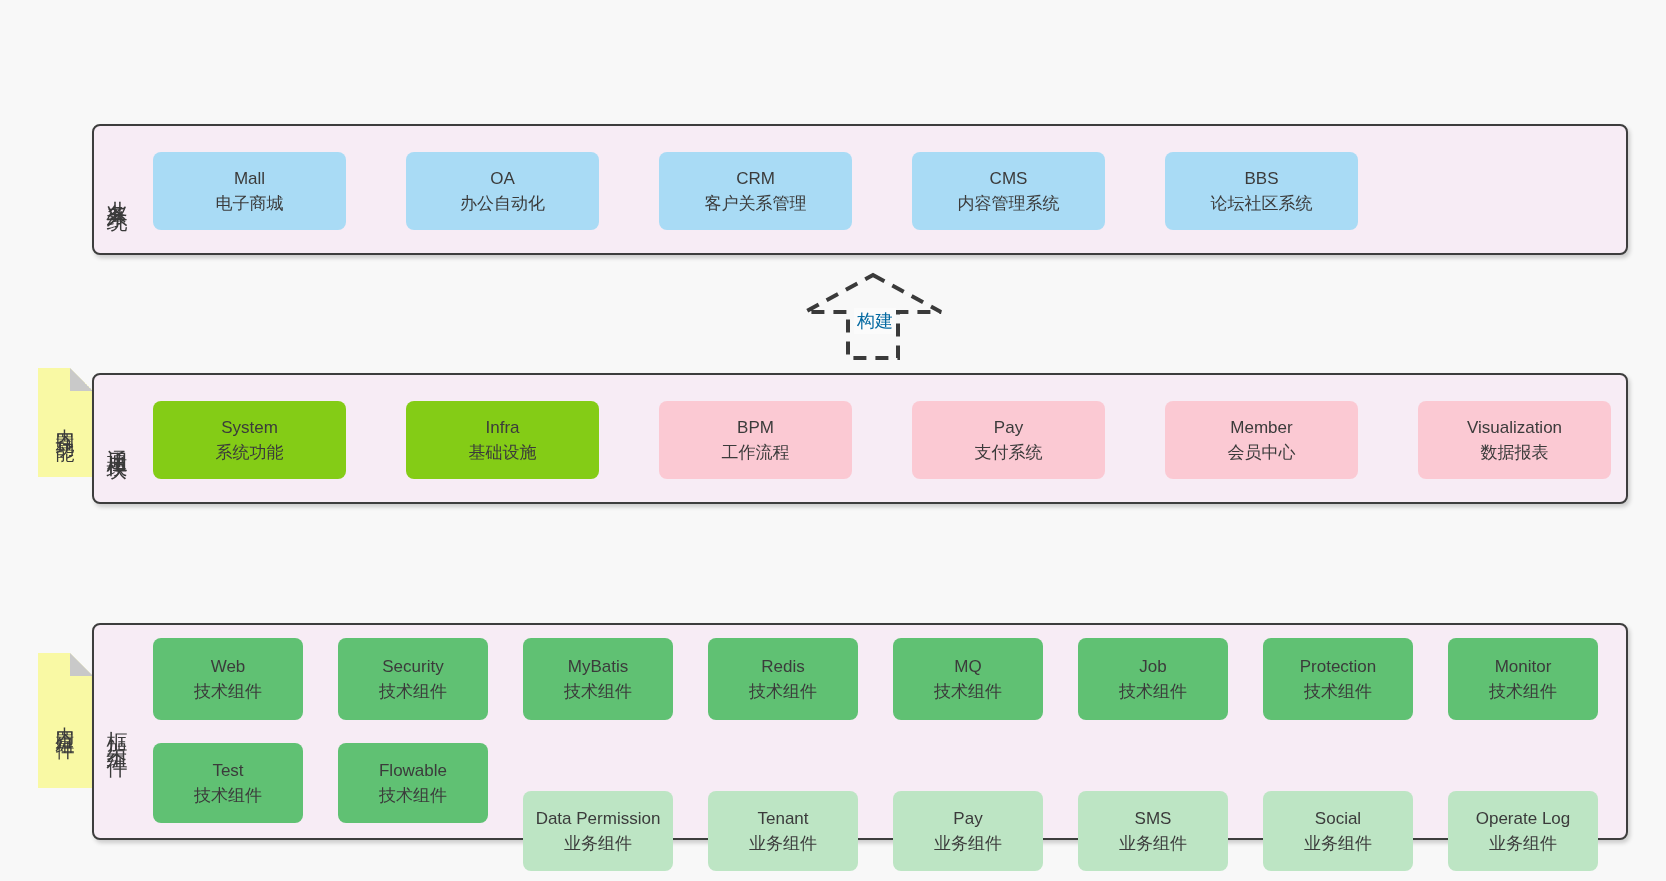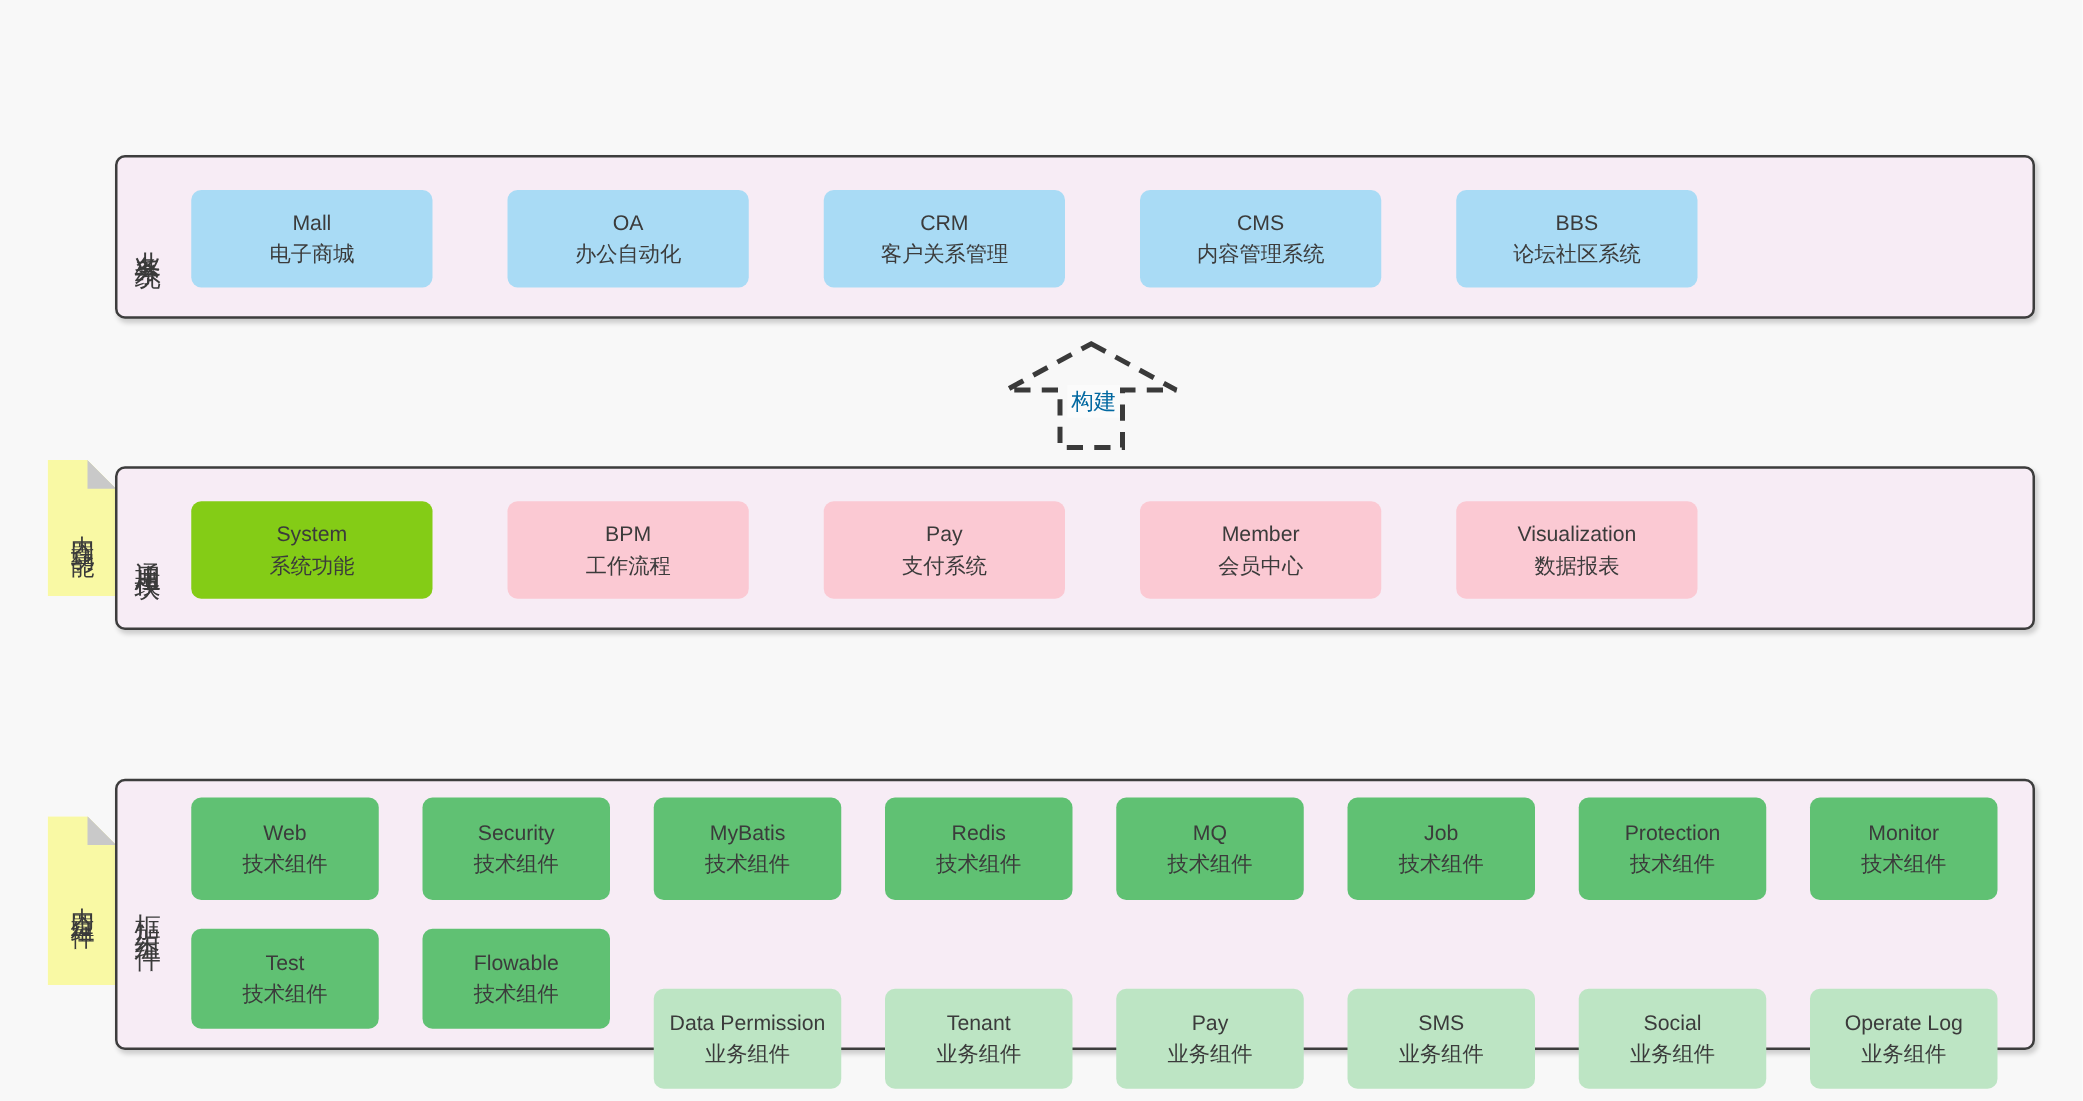--- a/index.html
+++ b/index.html
@@ -109,20 +109,24 @@
     <span class="sticky-label">内置功能</span>
   </div>
 
   <section class="band" id="band-modules">
     <div class="band-label">通用模块</div>
     <div class="row row-wide">
       <div class="box box-wide red">
         <span>System</span>
         <span>系统功能</span>
       </div>
+      <div class="box box-wide red">
+        <span>Infra</span>
+        <span>基础设施</span>
+      </div>
       <div class="box box-wide pink">
         <span>BPM</span>
         <span>工作流程</span>
       </div>
       <div class="box box-wide pink">
         <span>Pay</span>
         <span>支付系统</span>
       </div>
       <div class="box box-wide pink">
         <span>Member</span>

